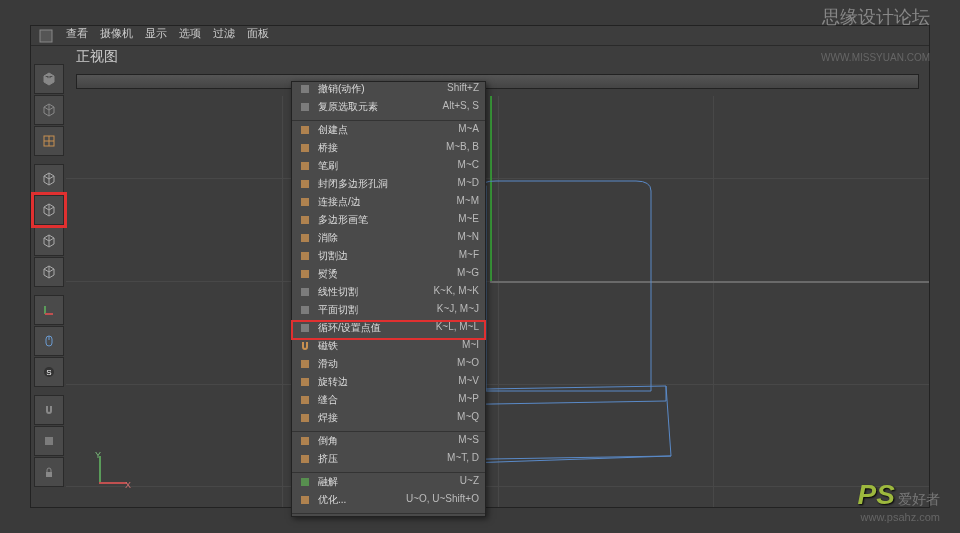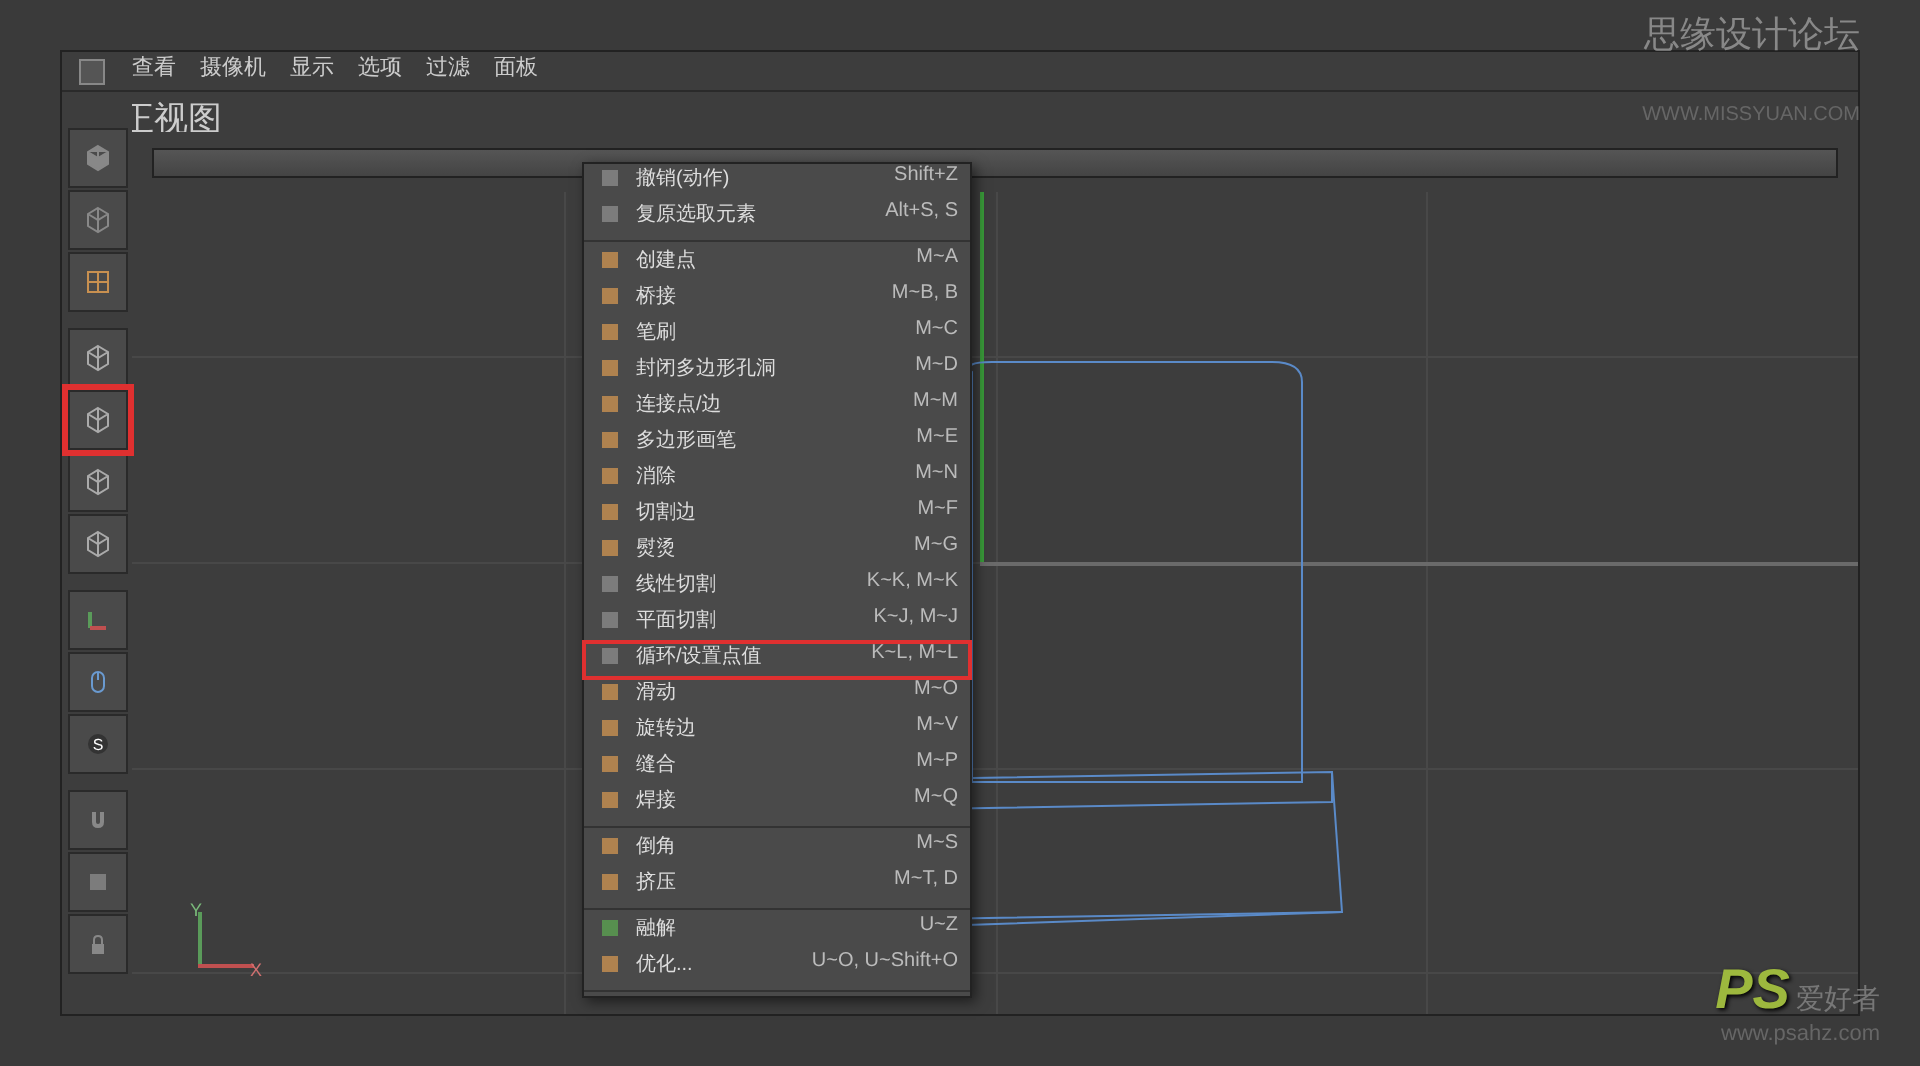--- a/index.html
+++ b/index.html
@@ -66,22 +66,22 @@
       background: #3d3d3d;
       border-bottom: 1px solid #2a2a2a;
       display: flex;
       padding-left: 35px;
       gap: 12px;
     }
     .top-menu span { color: #ccc; font-size: 11px; }
     .view-label {
       position: absolute;
       top: 22px;
-      left: 29px;
-      font-size: 17px;
+      left: 45px;
+      font-size: 14px;
       color: #ccc;
     }
     .left-toolbar {
       position: absolute;
       left: 0;
       top: 20px;
       width: 35px;
       bottom: 0;
       background: #3d3d3d;
       display: flex;
@@ -460,20 +460,29 @@
           <svg viewBox="0 0 14 14" class="icon-svg">
             <rect x="3" y="3" width="8" height="8" fill="#888" opacity="0.8"></rect>
           </svg>
         </span>
         <span class="menu-label">循环/设置点值</span>
         <span class="menu-shortcut">K~L, M~L</span>
       </div>
       <div class="menu-item">
         <span class="menu-icon">
           <svg viewBox="0 0 14 14" class="icon-svg">
+            <path d="M4 3 L4 8 Q4 11 7 11 Q10 11 10 8 L10 3 L8 3 L8 8 Q8 9 7 9 Q6 9 6 8 L6 3 Z" fill="#c89050"></path>
+          </svg>
+        </span>
+        <span class="menu-label">磁铁</span>
+        <span class="menu-shortcut">M~I</span>
+      </div>
+      <div class="menu-item">
+        <span class="menu-icon">
+          <svg viewBox="0 0 14 14" class="icon-svg">
             <rect x="3" y="3" width="8" height="8" fill="#c89050" opacity="0.8"></rect>
           </svg>
         </span>
         <span class="menu-label">滑动</span>
         <span class="menu-shortcut">M~O</span>
       </div>
       <div class="menu-item">
         <span class="menu-icon">
           <svg viewBox="0 0 14 14" class="icon-svg">
             <rect x="3" y="3" width="8" height="8" fill="#c89050" opacity="0.8"></rect>

